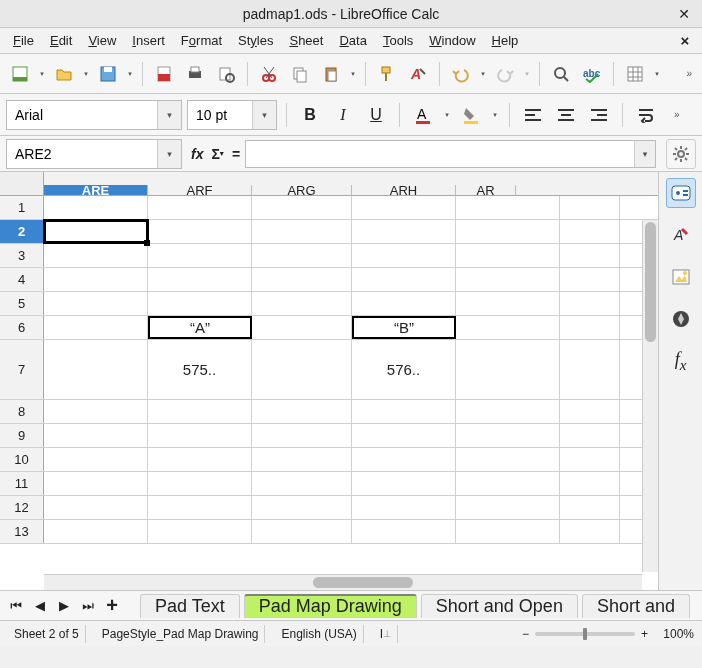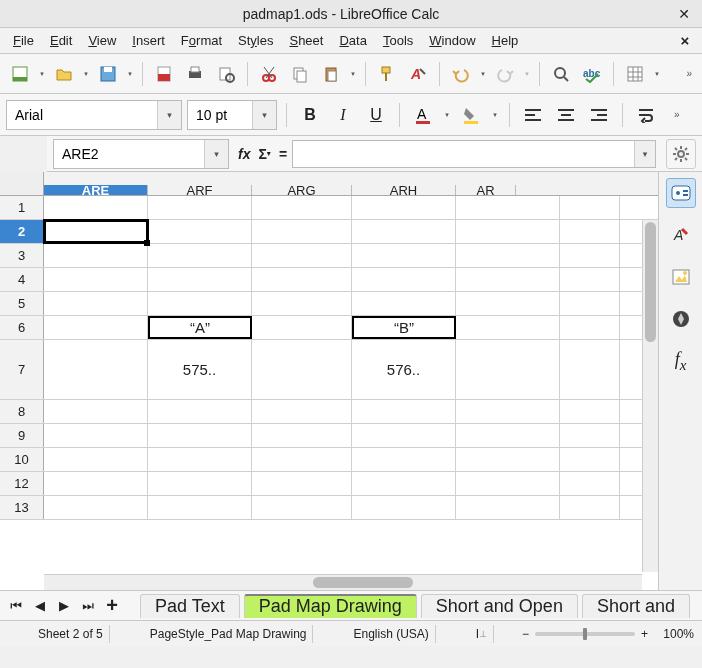--- a/index.html
+++ b/index.html
@@ -28,21 +28,21 @@
 
   
   .fmtbar { height: 42px; background: #f6f6f6; border-bottom: 1px solid var(--border); display: flex; align-items: center; padding: 0 6px; gap: 5px; }
   .combo { display: flex; align-items: center; background: #fff; border: 1px solid #bbb; height: 30px; }
   .combo input { border: none; outline: none; background: transparent; padding: 0 8px; font-size: 14px; height: 100%; }
   .combo .cbtn { width: 24px; height: 100%; border-left: 1px solid #ccc; display:flex; align-items:center; justify-content:center; cursor:pointer; font-size:9px; color:#555; background:#efefef; }
   .fontname input { width: 150px; }
   .fontsize input { width: 64px; }
 
   
-  .fxbar { height: 36px; background: #f6f6f6; border-bottom: 1px solid var(--border); display: flex; align-items: center; padding: 0 6px; gap: 6px; margin-left: 47px; }
+  .fxbar { height: 36px; background: #f6f6f6; border-bottom: 1px solid var(--border); display: flex; align-items: center; padding: 0 6px; gap: 6px; }
   .namebox input { width: 150px; }
   .fxarea { flex: 1; display:flex; align-items:center; gap:2px; }
   .fxarea .flabel { font-size: 14px; padding: 0 3px; cursor:pointer; display:flex; align-items:center; }
   .fxinput { flex:1; height: 28px; border:1px solid #bbb; background:#fff; display:flex; align-items:center; }
   .fxinput input { border:none; outline:none; width:100%; padding:0 6px; font-size:13px; }
   .fxinput .cbtn { width:22px; height:100%; display:flex; align-items:center; justify-content:center; cursor:pointer; font-size:9px; color:#555; border-left:1px solid #ccc; background:#efefef;}
   .gear { width:30px; height:30px; display:flex; align-items:center; justify-content:center; border:1px solid #ccc; border-radius:3px; cursor:pointer; margin-left:4px;}
 
   
   .mainrow { display: flex; height: 418px; }
@@ -80,21 +80,21 @@
   .rpanel .pbtn.active { background:#d0e4f5; border:1px solid #7fb2da; }
 
   
   .tabrow { height:30px; background:#f6f6f6; border-top:1px solid var(--border); display:flex; align-items:center; padding:0 6px; gap:4px; }
   .tabnav { width:20px; height:20px; display:flex; align-items:center; justify-content:center; cursor:pointer; font-size:13px; }
   .sheet-tab { height:24px; padding:0 14px; display:flex; align-items:center; border:1px solid #ccc; border-bottom:none; background:#f0f0f0; cursor:pointer; font-size:18px; border-radius:3px 3px 0 0; }
   .sheet-tab.active { background:#bef264; font-weight:normal; border-top:2px solid #808080; }
 
   
   .statusbar { height:26px; background:#f2f2f2; border-top:1px solid var(--border); display:flex; align-items:center; font-size:12px; padding:0 8px; gap:10px; }
-  .statusbar .seg { padding:0 6px; border-right:1px solid #ccc; height:18px; display:flex; align-items:center;margin-left:24px; }
+  .statusbar .seg { padding:0 6px; border-right:1px solid #ccc; height:18px; display:flex; align-items:center; }
   .statusbar .stretch { flex:1; }
   .zoom { display:flex; align-items:center; gap:6px; }
   .zslider { width:100px; height:4px; background:#ccc; position:relative; border-radius:2px; }
   .zslider .zhnd { position:absolute; left:48%; top:-4px; width:4px; height:12px; background:#888; border-radius:1px; cursor:pointer; }
   .zslider .zmid { position:absolute; left:50%; top:-3px; width:1px; height:10px; background:#aaa; }
 
   svg { display:block; }
 </style>
 </head>
 <body>
@@ -439,20 +439,29 @@
         <div class="row">
             <div class="rowhdr">10</div>
             <div class="cell c-are"></div>
             <div class="cell c-arf"></div>
             <div class="cell c-arg"></div>
             <div class="cell c-arh"></div>
             <div class="cell c-ari"></div>
             <div class="cell c-arj"></div>
           </div>
         <div class="row">
+            <div class="rowhdr">11</div>
+            <div class="cell c-are"></div>
+            <div class="cell c-arf"></div>
+            <div class="cell c-arg"></div>
+            <div class="cell c-arh"></div>
+            <div class="cell c-ari"></div>
+            <div class="cell c-arj"></div>
+          </div>
+        <div class="row">
             <div class="rowhdr">12</div>
             <div class="cell c-are"></div>
             <div class="cell c-arf"></div>
             <div class="cell c-arg"></div>
             <div class="cell c-arh"></div>
             <div class="cell c-ari"></div>
             <div class="cell c-arj"></div>
           </div>
         <div class="row">
             <div class="rowhdr">13</div>

